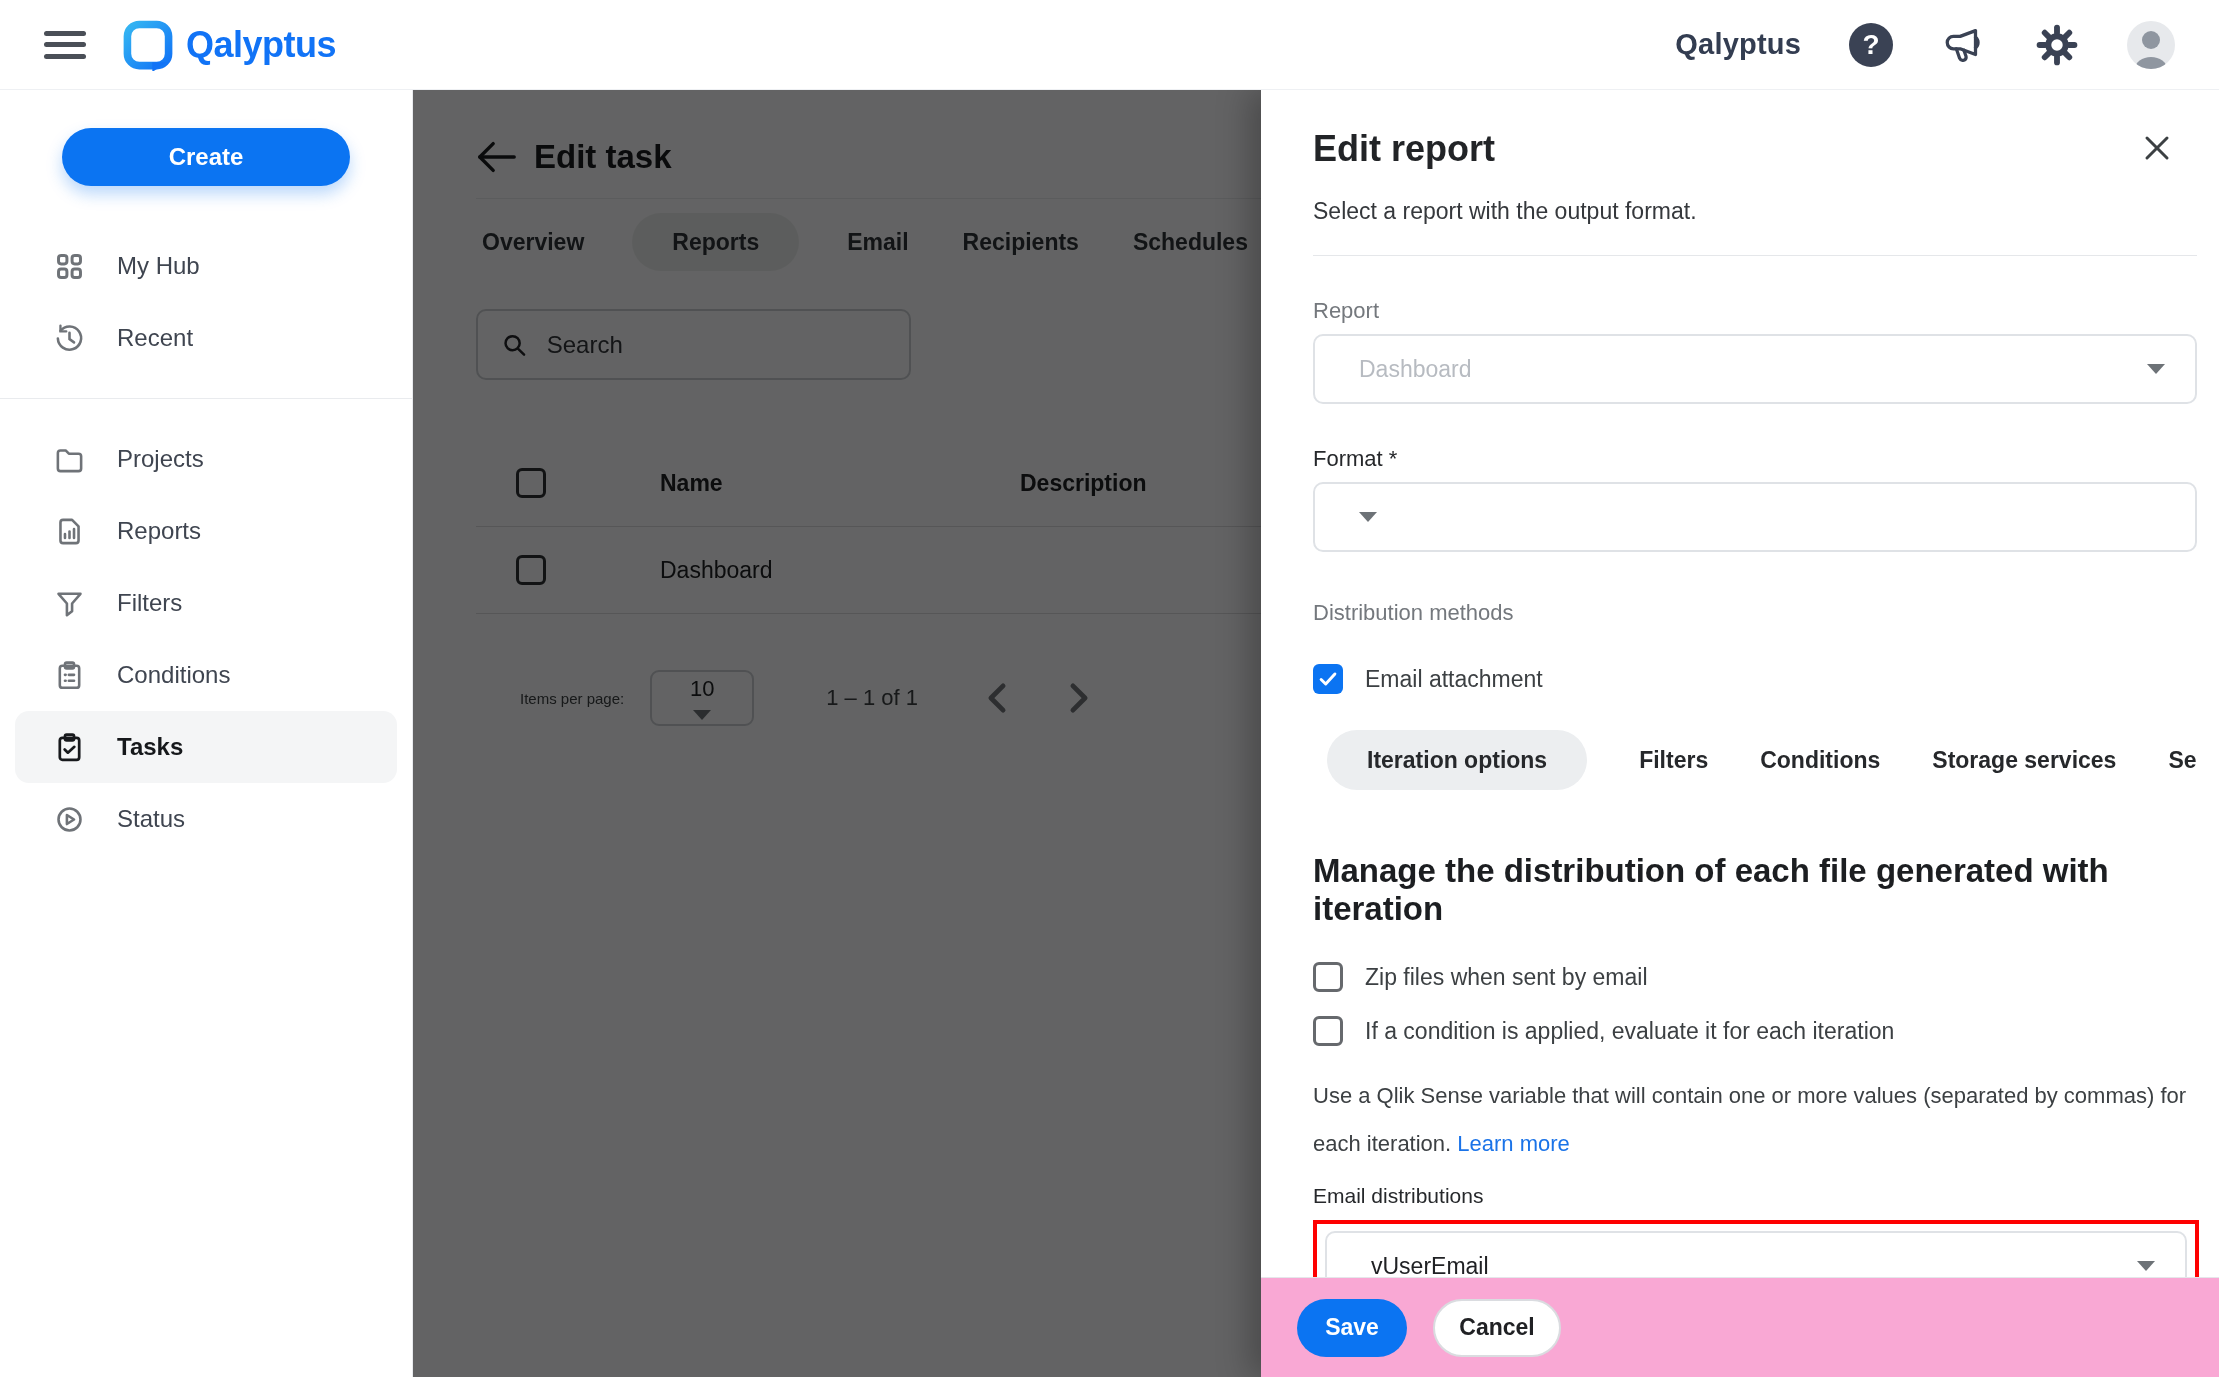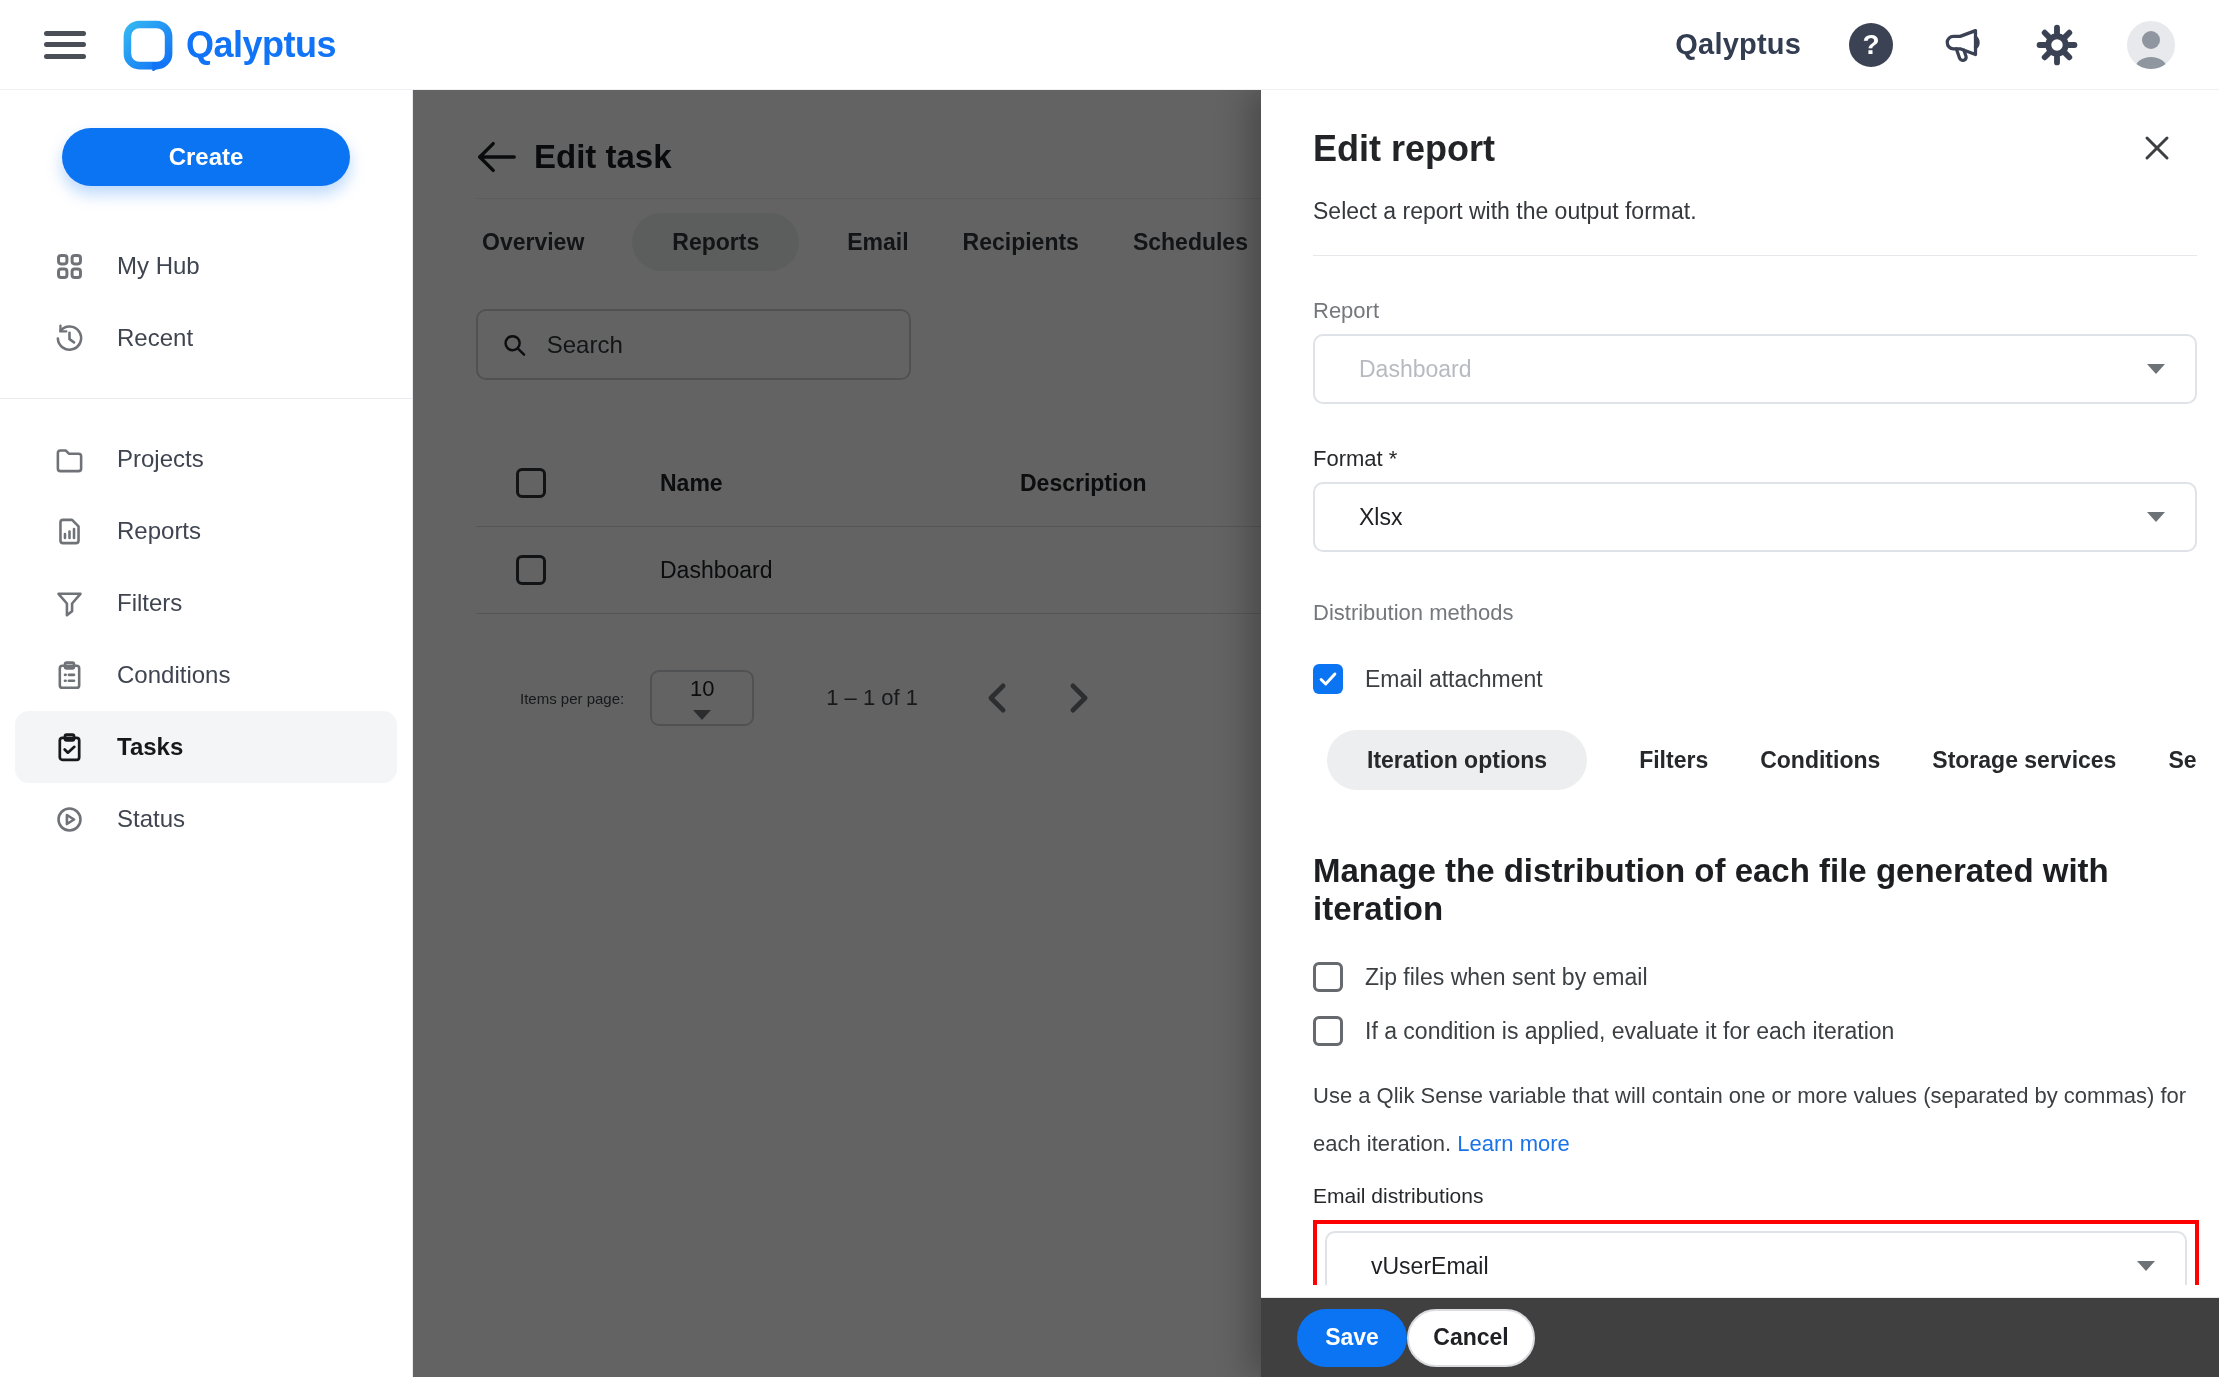--- a/index.html
+++ b/index.html
@@ -100,22 +100,22 @@
   .tab-chevron.left { margin-right:14px; }
   .tab-chevron.right { margin-left:10px; }
   .manage-heading { margin-top:62px; font-size:33px; font-weight:bold; color:#1c1e21; }
   .check-row.small { margin-top:34px; }
   .check-row.small + .check-row.small { margin-top:24px; }
   .helper { margin-top:26px; font-size:22px; color:#3c4043; line-height:48px; max-width:880px; }
   .link { color:#1a73e8; cursor:pointer; }
   .ed-label { margin-top:16px; font-size:21px; color:#26282b; }
   .highlight-box { margin-top:12px; border:4px solid #fe0000; padding:7px 8px; margin-right:-2px; }
   .highlight-box .select { margin-top:0; }
-  .drawer-footer { position:absolute; left:0; right:0; bottom:0; height:80px; background:#404040;
-                   border-top:1px solid #e5e7ea; display:flex; align-items:center; padding-left:36px; }
+  .drawer-footer { position:absolute; left:0; right:0; bottom:0; height:100px; background:#f9a8d4;
+                   border-top:1px solid #e5e7ea; display:flex; align-items:center; padding-left:36px; gap:26px; }
   .btn { font-family:inherit; font-size:23px; font-weight:bold; border-radius:29px; height:58px; cursor:pointer; }
   .btn-primary { width:110px; background:#0b74f2; border:none; color:#fff; }
   .btn-secondary { width:128px; background:#fff; border:2px solid #dadce0; color:#202124; }
 </style>
 </head>
 <body>
 
 <div id="app">
 
   <header class="topbar">
@@ -317,21 +317,20 @@
       <div class="dr-divider"></div>
 
       <div class="field-label">Report</div>
       <div class="select disabled">
         <span class="sel-val">Dashboard</span>
         <span class="caret"></span>
       </div>
 
       <div class="field-label dark">Format *</div>
       <div class="select">
-        <span class="sel-val">Xlsx</span>
         <span class="caret"></span>
       </div>
 
       <div class="field-label" style="margin-top:48px;">Distribution methods</div>
       <div class="check-row">
         <div class="ck checked">
           <svg width="22" height="22" viewBox="0 0 24 24" fill="none" stroke="#fff" stroke-width="3.2" stroke-linecap="round" stroke-linejoin="round">
             <path d="M4.5 12.5 L9.5 17.5 L19.5 6.5"></path>
           </svg>
         </div>

